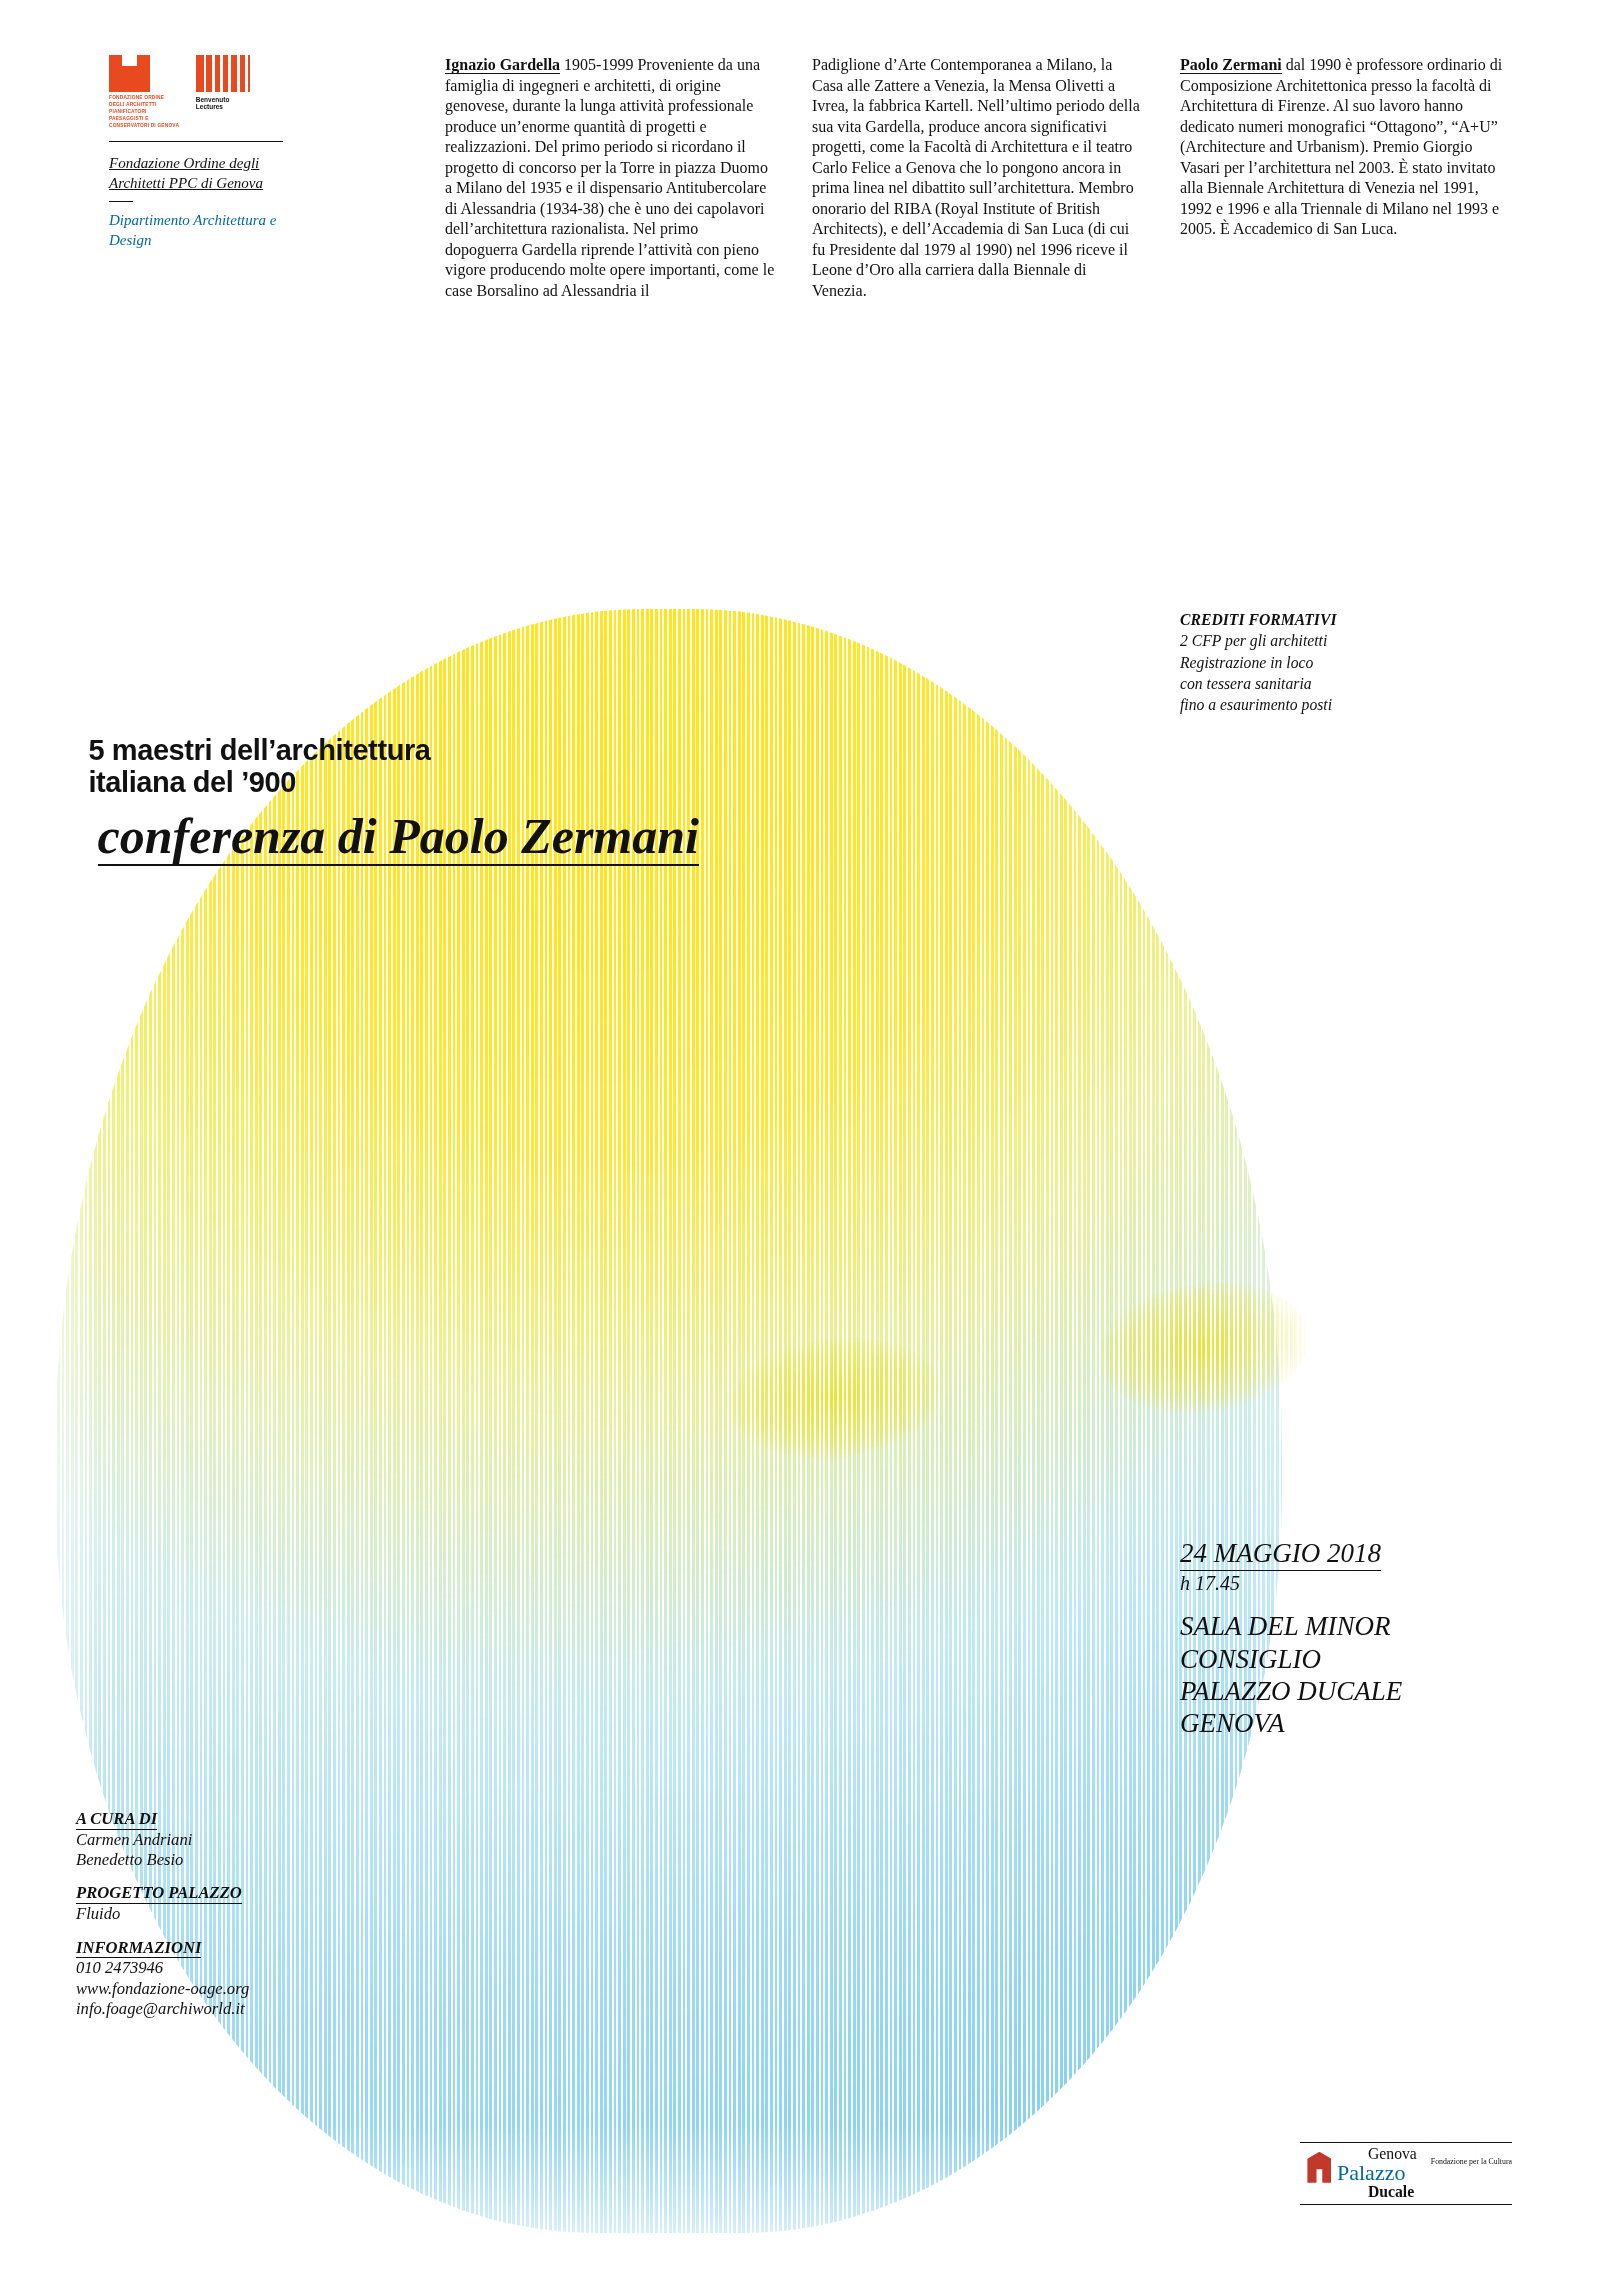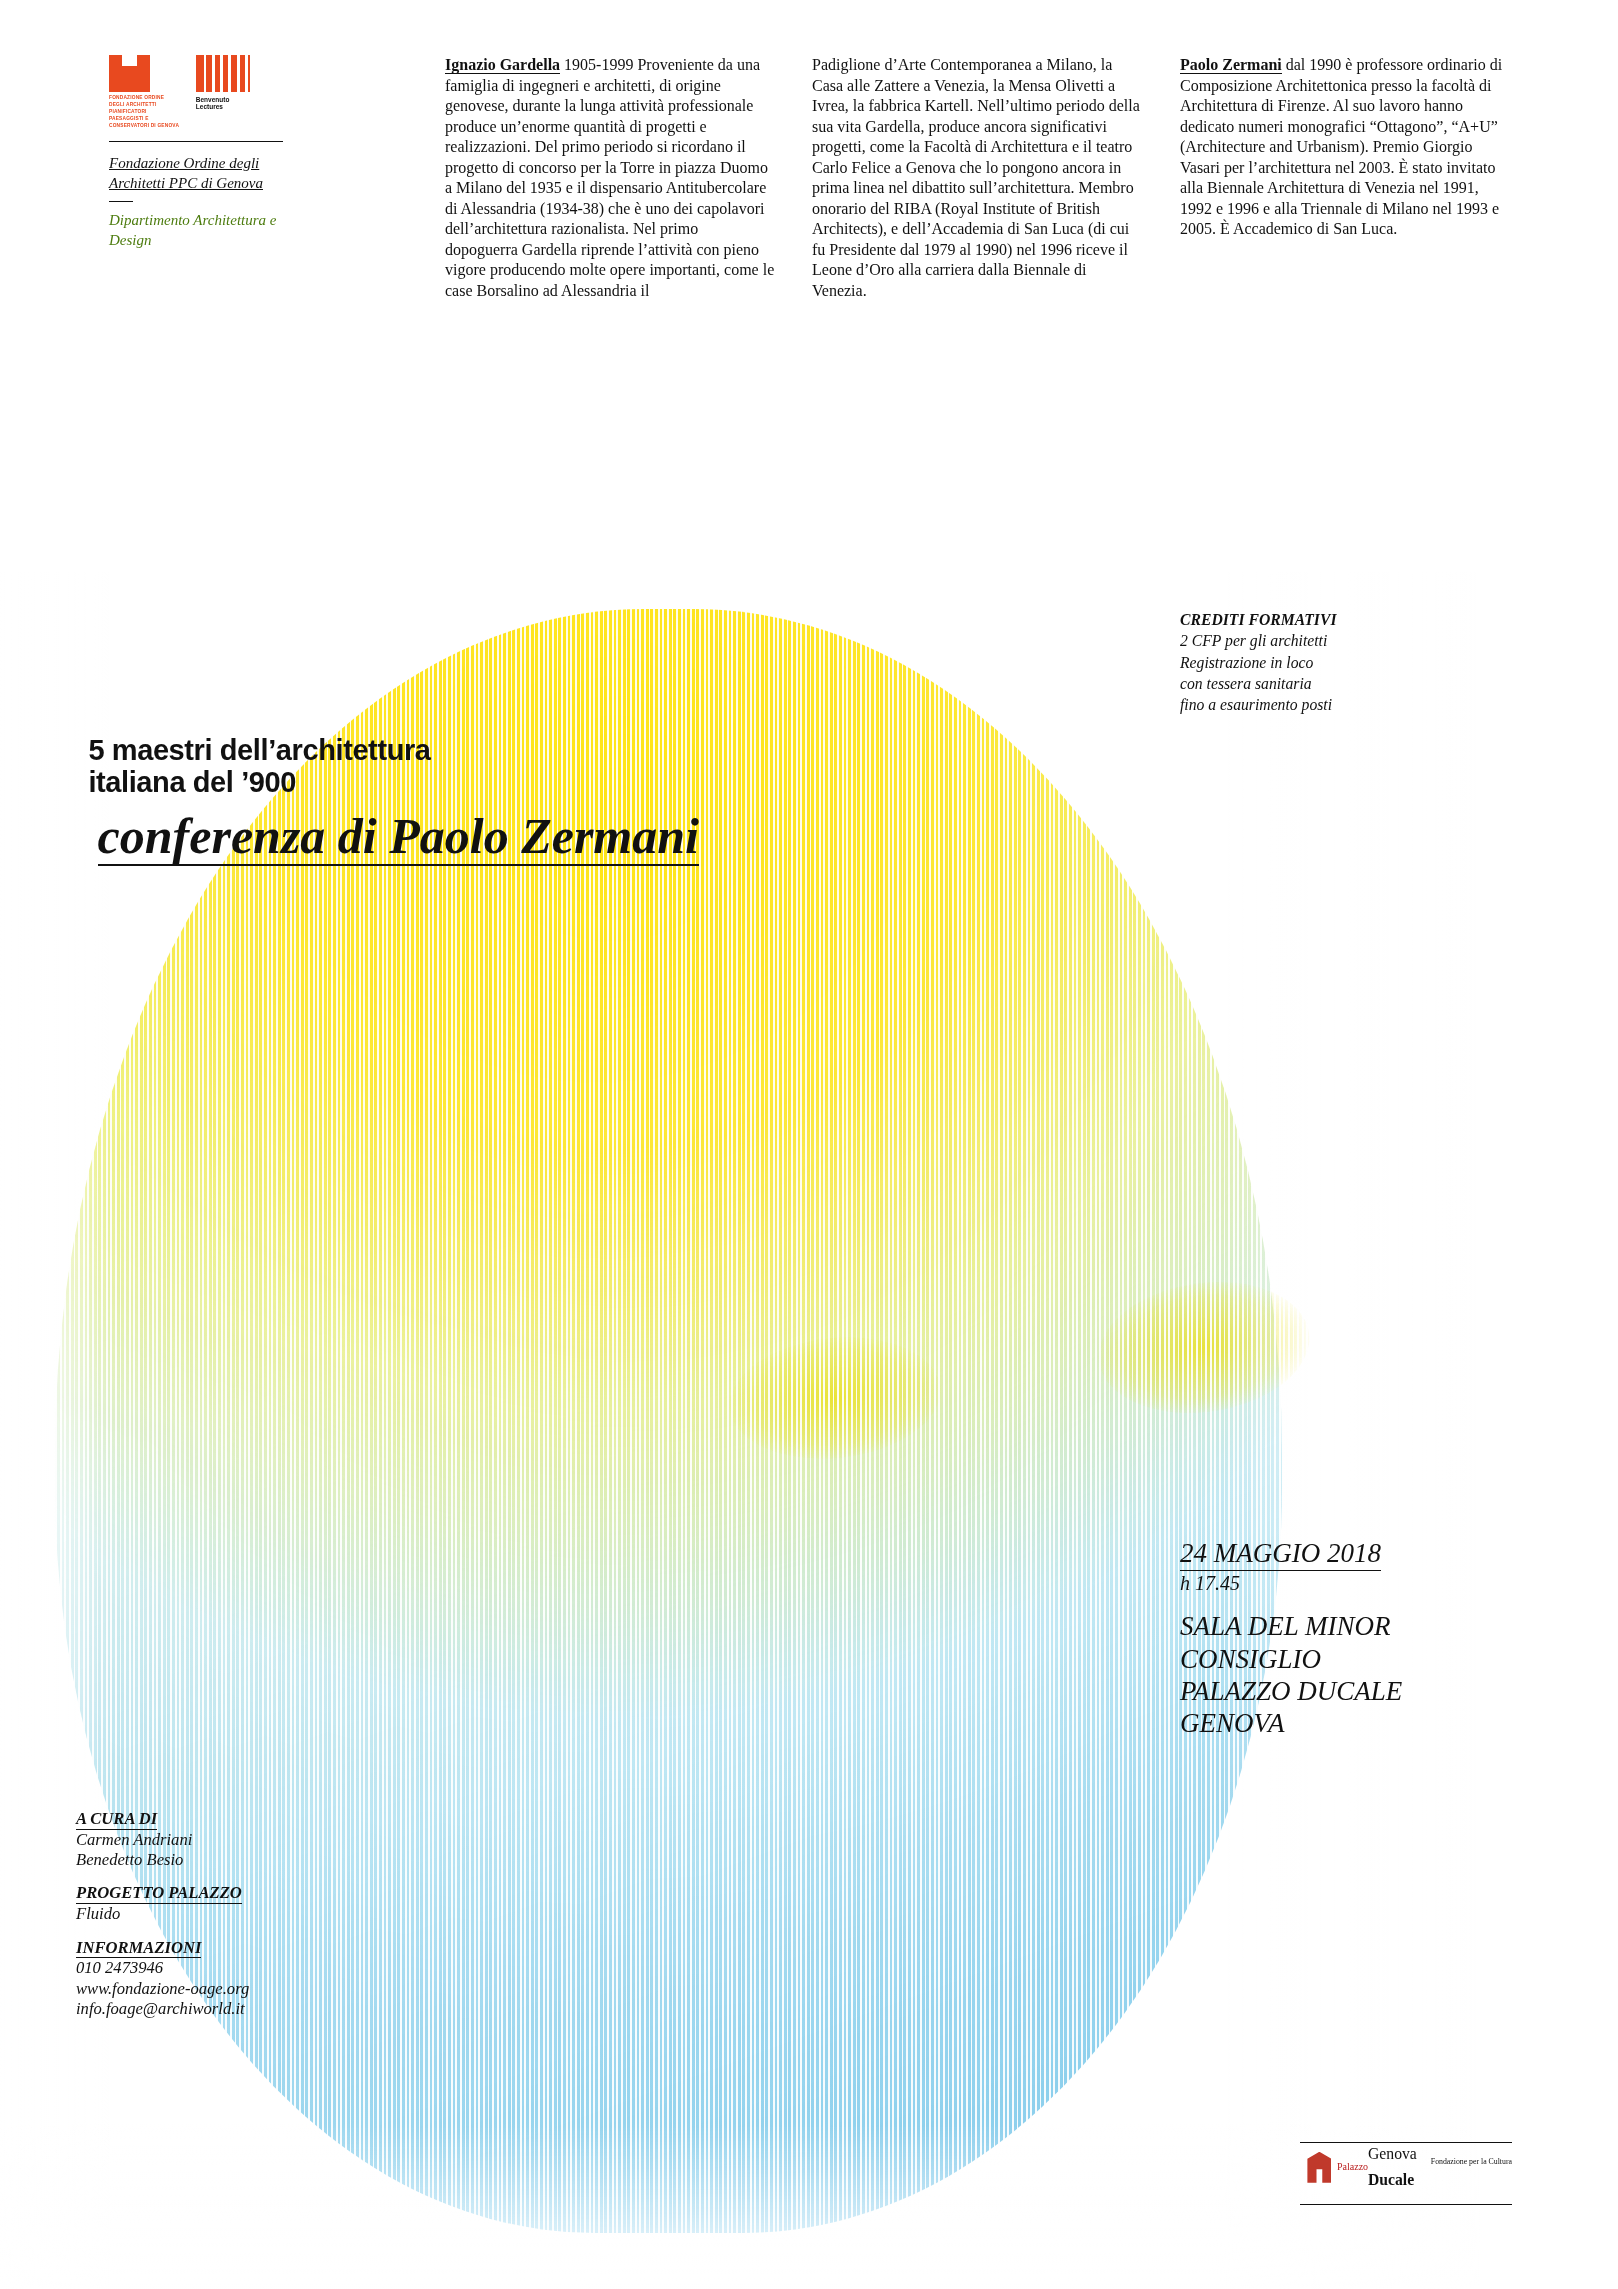--- a/index.html
+++ b/index.html
@@ -150,21 +150,21 @@
     width: 24px;
     height: 0.9px;
     background: #111;
     margin: 8.3px 0 7.4px 0;
   }
   .fond-dip {
     font-family: "Liberation Serif", serif;
     font-style: italic;
     font-size: 15px;
     line-height: 1.35;
-    color: #4d7c0f;
+    color: #0369a1;
   }
 
   .bio-col {
     position: absolute;
     top: 0;
     font-family: "Liberation Serif", serif;
     font-size: 16px;
     line-height: 1.285;
     color: #111;
     text-align: left;
@@ -322,22 +322,22 @@
   }
   #pd-logo .pd-genova {
     font-family: "Liberation Serif", serif;
     font-size: 15.7px;
     color: #111;
     margin-left: 68px;
     line-height: 1;
   }
   #pd-logo .pd-palazzo {
     font-family: "Liberation Serif", serif;
-    font-size: 10px;
-    color: #b91c1c;
+    font-size: 22px;
+    color: #0369a1;
     line-height: 1;
     margin-left: 37px;
   }
   #pd-logo .pd-ducale {
     font-family: "Liberation Serif", serif;
     font-size: 15.7px;
     color: #111;
     line-height: 1;
     margin-left: 68px;
     font-weight: bold;

